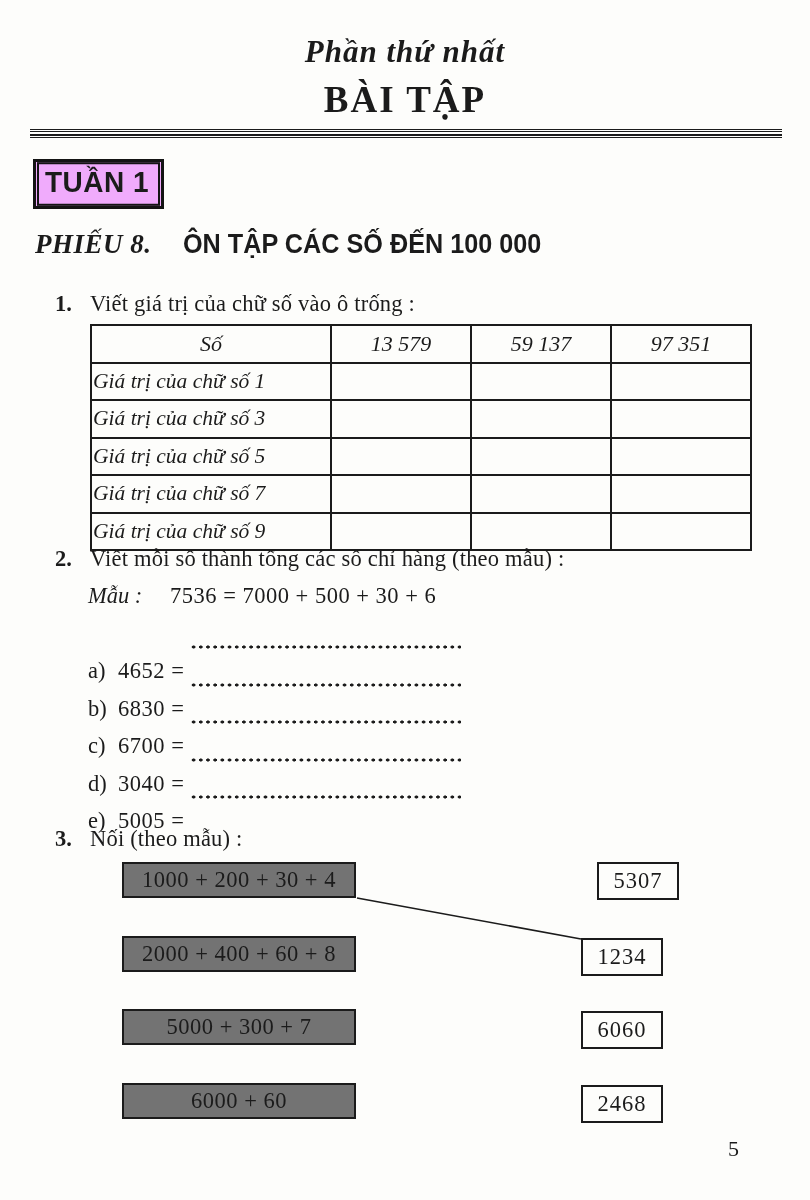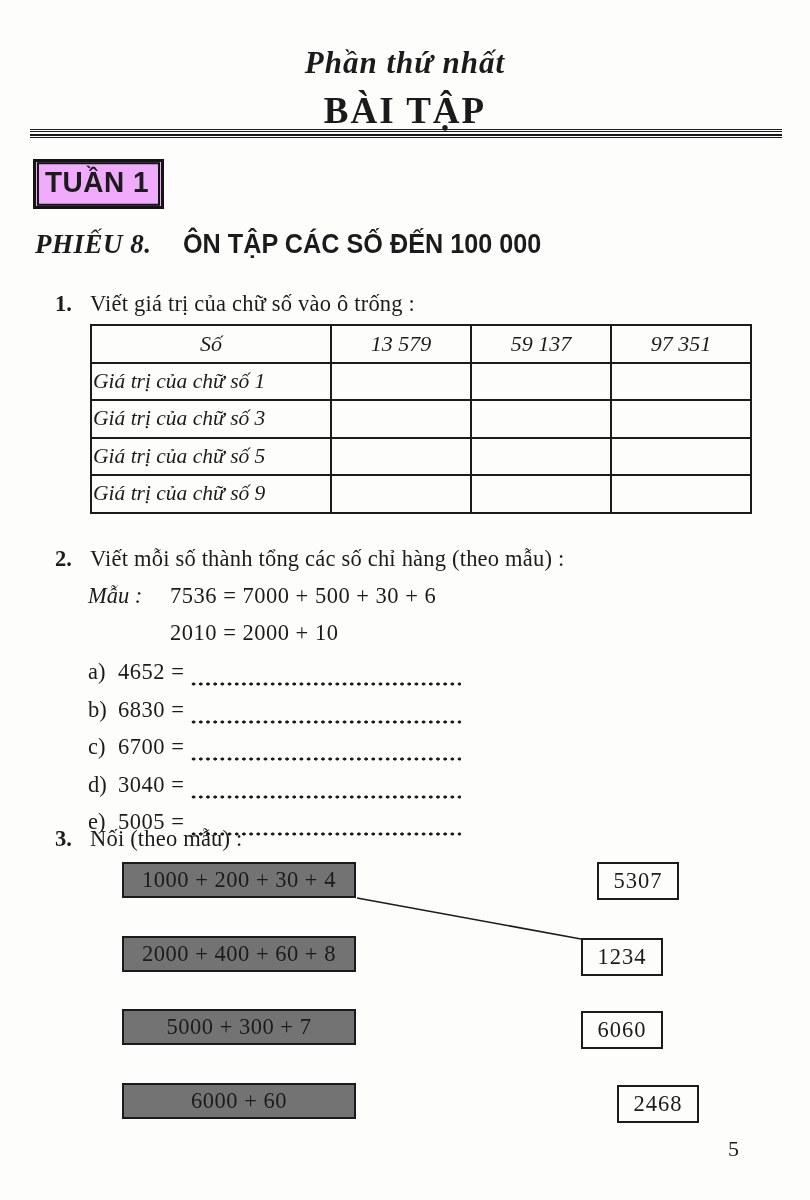--- a/index.html
+++ b/index.html
@@ -2,21 +2,21 @@
 <html><head>
 <meta charset="utf-8">
 <style>
   html,body{margin:0;padding:0;background:#e8e8e6;}
   .page{
     position:relative;width:810px;height:1200px;margin:0 auto;
     background:#fdfdfb;color:#1b1b1b;overflow:hidden;
     font-family:"Liberation Serif","DejaVu Serif",serif;
   }
   
-  .header{position:absolute;top:34px;left:0;width:810px;text-align:center;margin-top:11px;}
+  .header{position:absolute;top:34px;left:0;width:810px;text-align:center;}
   .part-title{
     font-family:"Liberation Serif","DejaVu Serif",serif;
     font-weight:bold;font-style:italic;font-size:31px;letter-spacing:1px;
   }
   .section-title{
     margin-top:8px;font-weight:bold;font-size:37px;letter-spacing:2px;
     font-family:"Liberation Serif","DejaVu Serif",serif;
   }
   .rule{
     position:absolute;left:30px;top:129px;width:752px;height:9px;
@@ -66,21 +66,21 @@
   .num-table th{text-align:center;font-size:22px;}
   .row-label{text-align:left;padding-left:12px;}
   
   .ex2{position:absolute;top:546px;left:55px;width:700px;}
   .example-row{display:flex;align-items:baseline;margin-left:33px;margin-top:11px;font-size:22.5px;}
   .example-label{font-style:italic;width:82px;flex:0 0 82px;}
   .example-line{letter-spacing:0.5px;}
   .ex2-items{margin-left:33px;margin-top:13px;width:373px;}
   .ex2-item{display:flex;align-items:baseline;height:37.5px;font-size:22.5px;}
   .item-label{width:30px;flex:0 0 30px;}
-  .item-value{white-space:nowrap;letter-spacing:0.5px;}
+  .item-value{white-space:nowrap;letter-spacing:0.5px;margin-top:36px;}
   .answer-dots{
     flex:1;align-self:stretch;margin-left:6px;
     background-image:radial-gradient(circle,#1b1b1b 1.45px,transparent 1.7px);
     background-size:7.2px 6px;background-repeat:repeat-x;background-position:0 22px;
   }
   
   .ex3-head{position:absolute;top:826px;left:55px;width:700px;}
   .connect-area{position:absolute;top:826px;left:0;width:810px;height:330px;}
   .sum-box{
     position:absolute;left:122px;width:230px;height:32px;border:2px solid #1b1b1b;
@@ -147,41 +147,43 @@
         <td></td>
         <td></td>
       </tr>
       <tr>
         <td class="row-label">Giá trị của chữ số 5</td>
         <td></td>
         <td></td>
         <td></td>
       </tr>
       <tr>
+        <td class="row-label">Giá trị của chữ số 7</td>
+        <td></td>
+        <td></td>
+        <td></td>
+      </tr>
+      <tr>
         <td class="row-label">Giá trị của chữ số 9</td>
         <td></td>
         <td></td>
         <td></td>
       </tr>
     </tbody>
       </table>
   </div>
 
   <div class="ex2">
     <div class="prompt-row">
       <span class="ex-num">2.</span>
       <span class="ex-prompt">Viết mỗi số thành tổng các số chỉ hàng (theo mẫu) :</span>
     </div>
     <div class="example-row">
       <span class="example-label">Mẫu :</span>
       <span class="example-line">7536 = 7000 + 500 + 30 + 6</span>
-    </div>
-    <div class="example-row">
-      <span class="example-label"></span>
-      <span class="example-line">2010 = 2000 + 10</span>
     </div>
     <div class="ex2-items">
       <div class="ex2-item">
         <span class="item-label">a)</span>
         <span class="item-value">4652 =</span>
         <span class="answer-dots"></span>
       </div>
       <div class="ex2-item">
         <span class="item-label">b)</span>
         <span class="item-value">6830 =</span>
@@ -215,17 +217,17 @@
     <svg class="connect-svg" width="810" height="330">
       <line x1="357" y1="72" x2="581" y2="113" stroke="#1b1b1b" stroke-width="1.7"></line>
     </svg>
     <div class="sum-box" style="top:36px;">1000 + 200 + 30 + 4</div>
     <div class="sum-box" style="top:110px;">2000 + 400 + 60 + 8</div>
     <div class="sum-box" style="top:183px;">5000 + 300 + 7</div>
     <div class="sum-box" style="top:257px;">6000 + 60</div>
     <div class="number-box" style="top:36px;margin-left:16px;">5307</div>
     <div class="number-box" style="top:112px;">1234</div>
     <div class="number-box" style="top:185px;">6060</div>
-    <div class="number-box" style="top:259px;margin-left:36px;">2468</div>
+    <div class="number-box" style="top:259px;">2468</div>
   </div>
 
   <div class="page-number">5</div>
 </div>
 
 </body></html>

